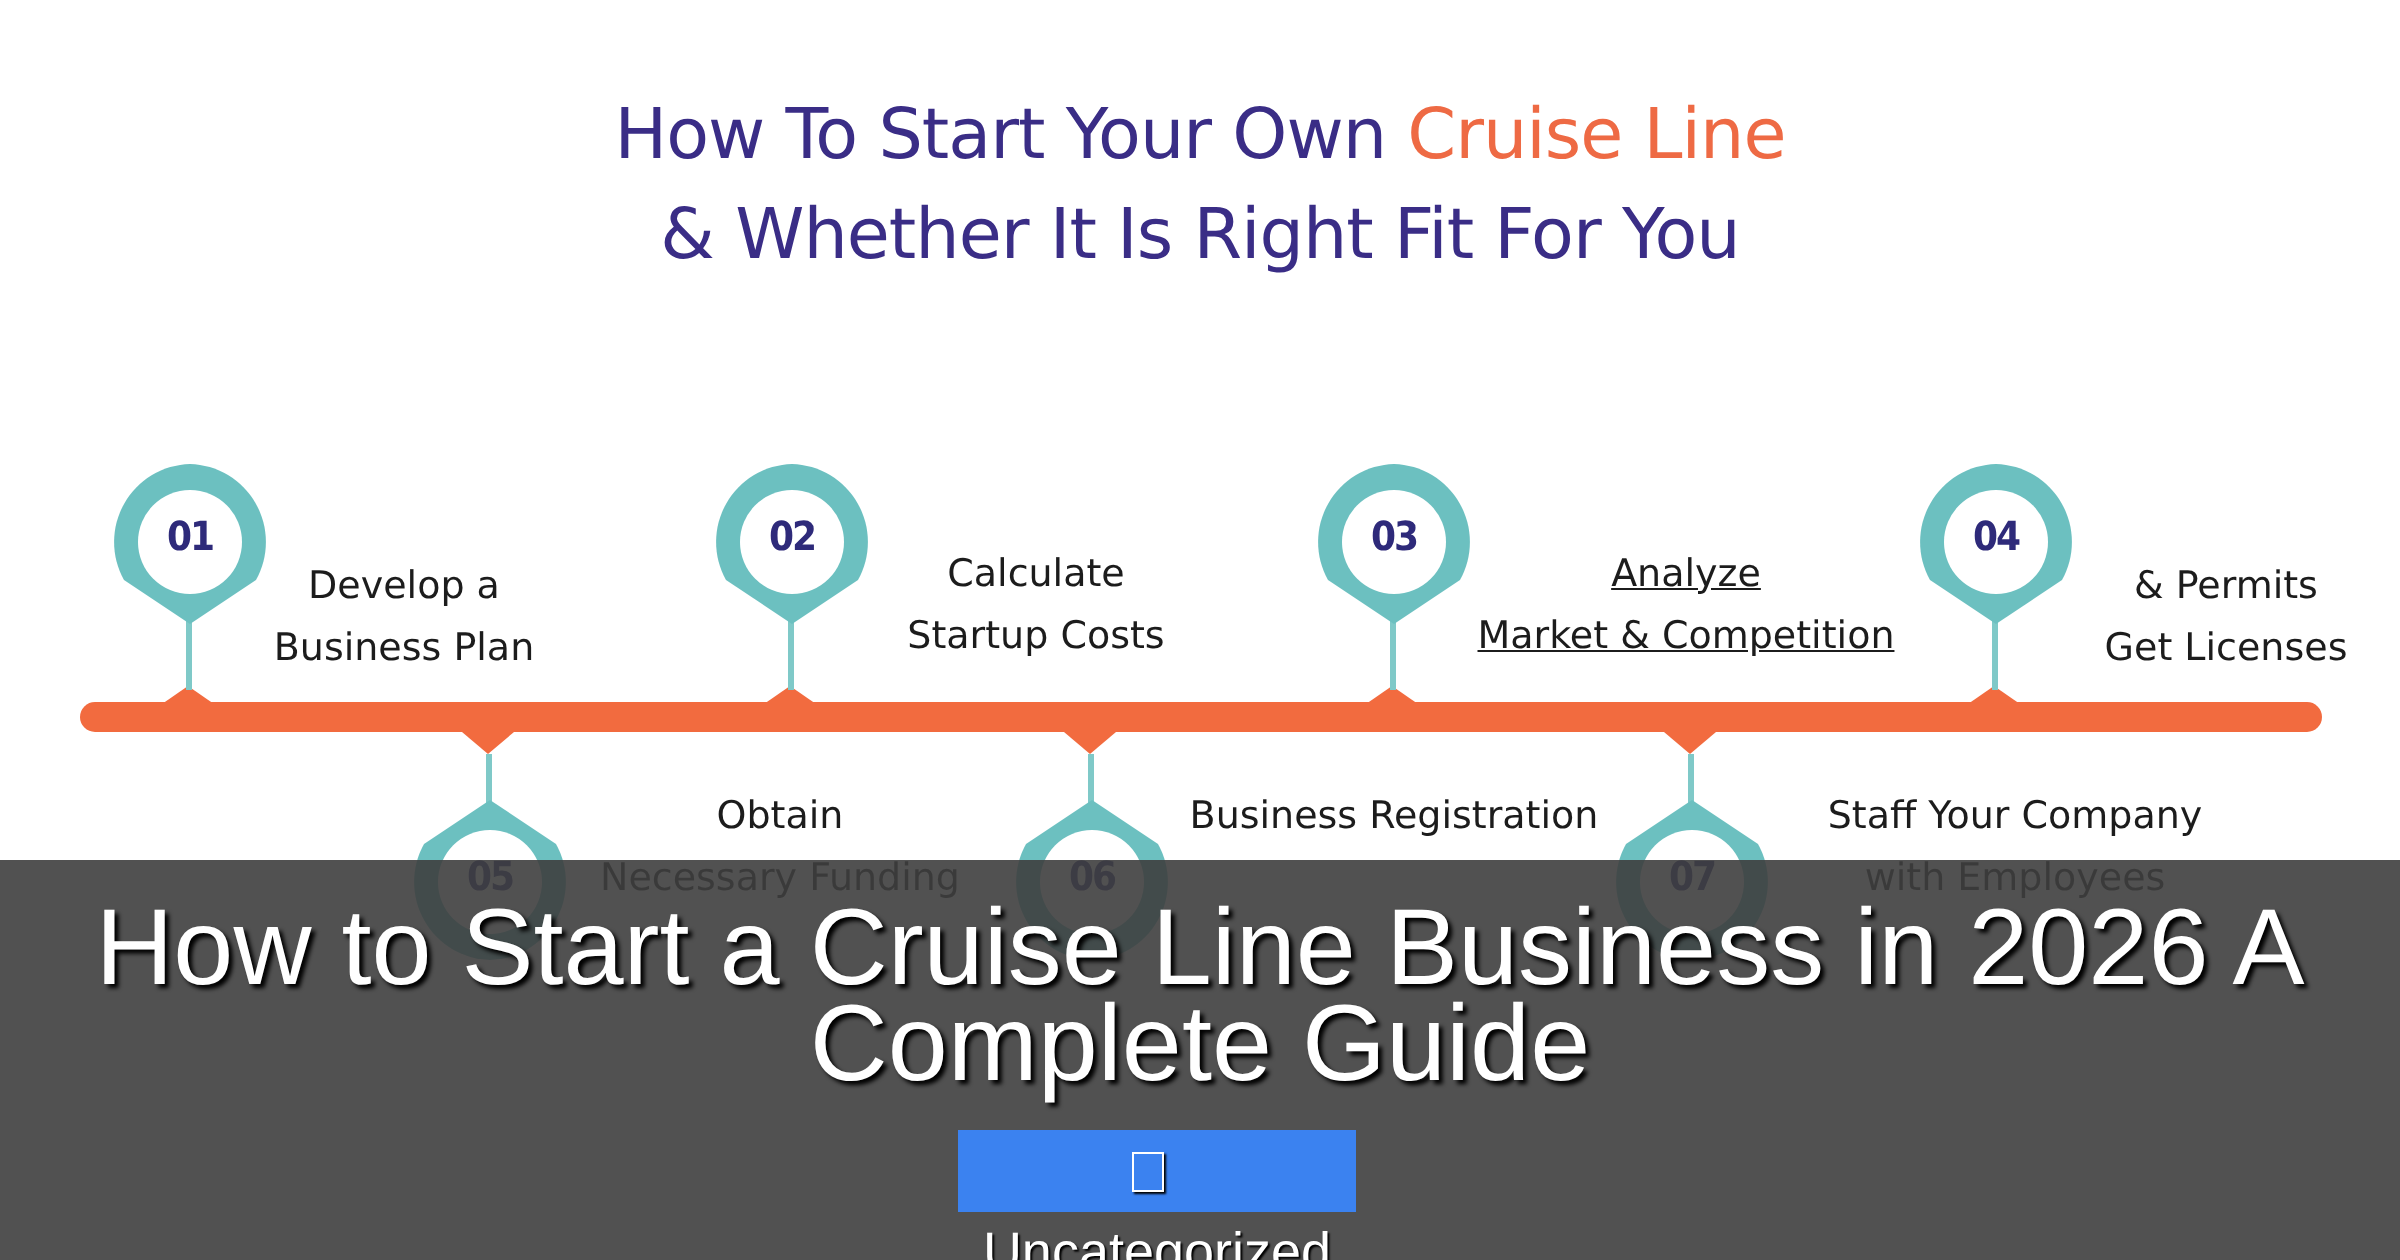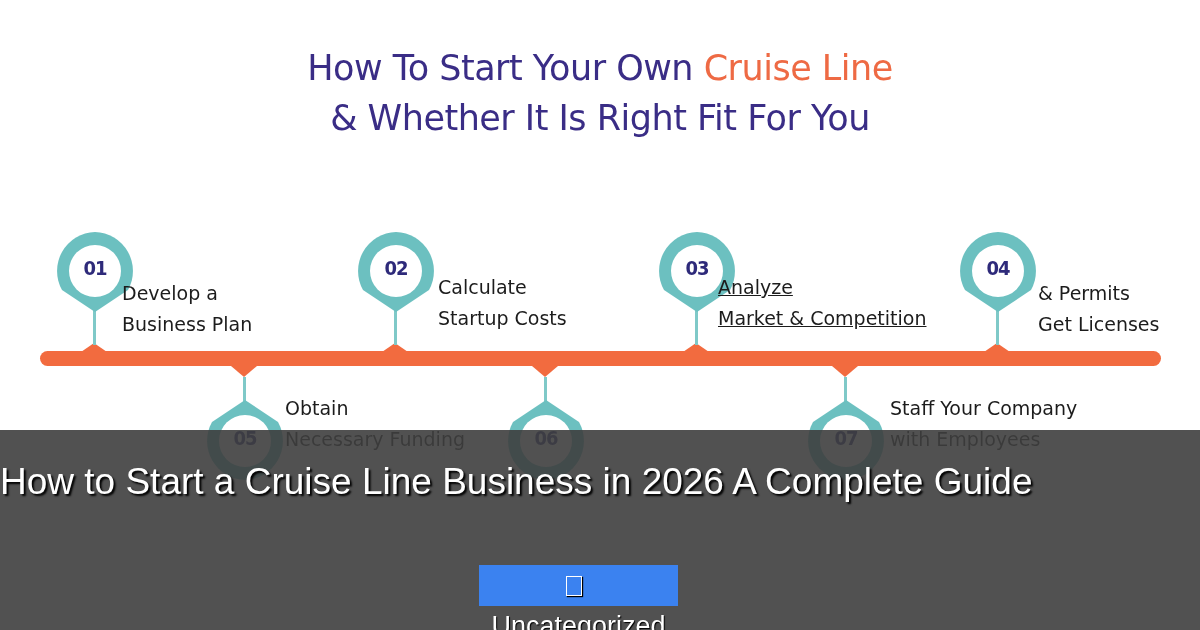--- a/index.html
+++ b/index.html
@@ -9,23 +9,23 @@
   .title.l1 { top:48px; }
   .title.l2 { top:98px; }
   .title .accent { color:#ee6a44; }
   .bar { position:absolute; left:40px; top:351px; width:1121px; height:15px; background:#f26b3f; border-radius:8px; }
   .notch-up { position:absolute; width:0; height:0; border-left:13px solid transparent; border-right:13px solid transparent; border-bottom:9px solid #f26b3f; }
   .notch-down { position:absolute; width:0; height:0; border-left:13px solid transparent; border-right:13px solid transparent; border-top:11px solid #f26b3f; }
   .stem { position:absolute; width:3px; background:#7fc9c8; }
   .pin { position:absolute; width:78px; height:78px; }
   .pin svg { position:absolute; left:0; top:0; }
   .pin .num { position:absolute; left:0; width:78px; text-align:center; font-family:"DejaVu Sans Condensed","DejaVu Sans", sans-serif; font-weight:bold; font-size:20px; color:#2e2a7a; letter-spacing:-1px; }
-  .label { position:absolute; text-align:left; color:#1c1c1c; font-size:19px; line-height:31px; font-family:"DejaVu Sans", sans-serif; }
+  .label { position:absolute; text-align:center; color:#1c1c1c; font-size:19px; line-height:31px; font-family:"DejaVu Sans", sans-serif; }
   .overlay { position:absolute; left:0; top:430px; width:1200px; height:200px; background:rgba(62,62,62,0.9); }
-  .post-title { position:absolute; left:0; top:450px; width:1200px; color:#ffffff; font-family:"Liberation Sans", sans-serif; font-size:37px; line-height:64px; text-shadow:2px 2px 2px #000; }
+  .post-title { position:absolute; left:0; top:450px; width:1200px; text-align:center; color:#ffffff; font-family:"Liberation Sans", sans-serif; font-size:54px; line-height:48px; text-shadow:2px 2px 2px #000; }
   .cat { position:absolute; left:479px; top:565px; width:199px; height:41px; background:#3b82f0; color:#fff; font-family:"Liberation Sans", sans-serif; font-size:27px; line-height:41px; text-align:center; text-shadow:1px 1px 1px #000; }
   .cat .box { display:inline-block; width:14px; height:18px; border:1.5px solid #fff; vertical-align:-2px; margin-right:10px; box-shadow:1px 1px 1px #000; }
 </style>
 </head>
 <body>
 
 <div class="hero">
   <div class="title l1"><span>How To Start Your Own </span><span class="accent">Cruise Line</span></div>
   <div class="title l2">&amp; Whether It Is Right Fit For You</div>
 
@@ -114,20 +114,23 @@
   </div>
   <div class="label" style="left:1038px; top:278px; width:150px;">
     <div>&amp; Permits</div>
     <div>Get Licenses</div>
   </div>
 
   <div class="label" style="left:285px; top:393px; width:210px;">
     <div>Obtain</div>
     <div>Necessary Funding</div>
   </div>
+  <div class="label" style="left:578px; top:393px; width:238px;">
+    <div>Business Registration</div>
+  </div>
   <div class="label" style="left:890px; top:393px; width:235px;">
     <div>Staff Your Company</div>
     <div>with Employees</div>
   </div>
 </div>
 
 <div class="overlay"></div>
 
 <a class="post-title">How to Start a Cruise Line Business in 2026 A Complete Guide</a>
 

